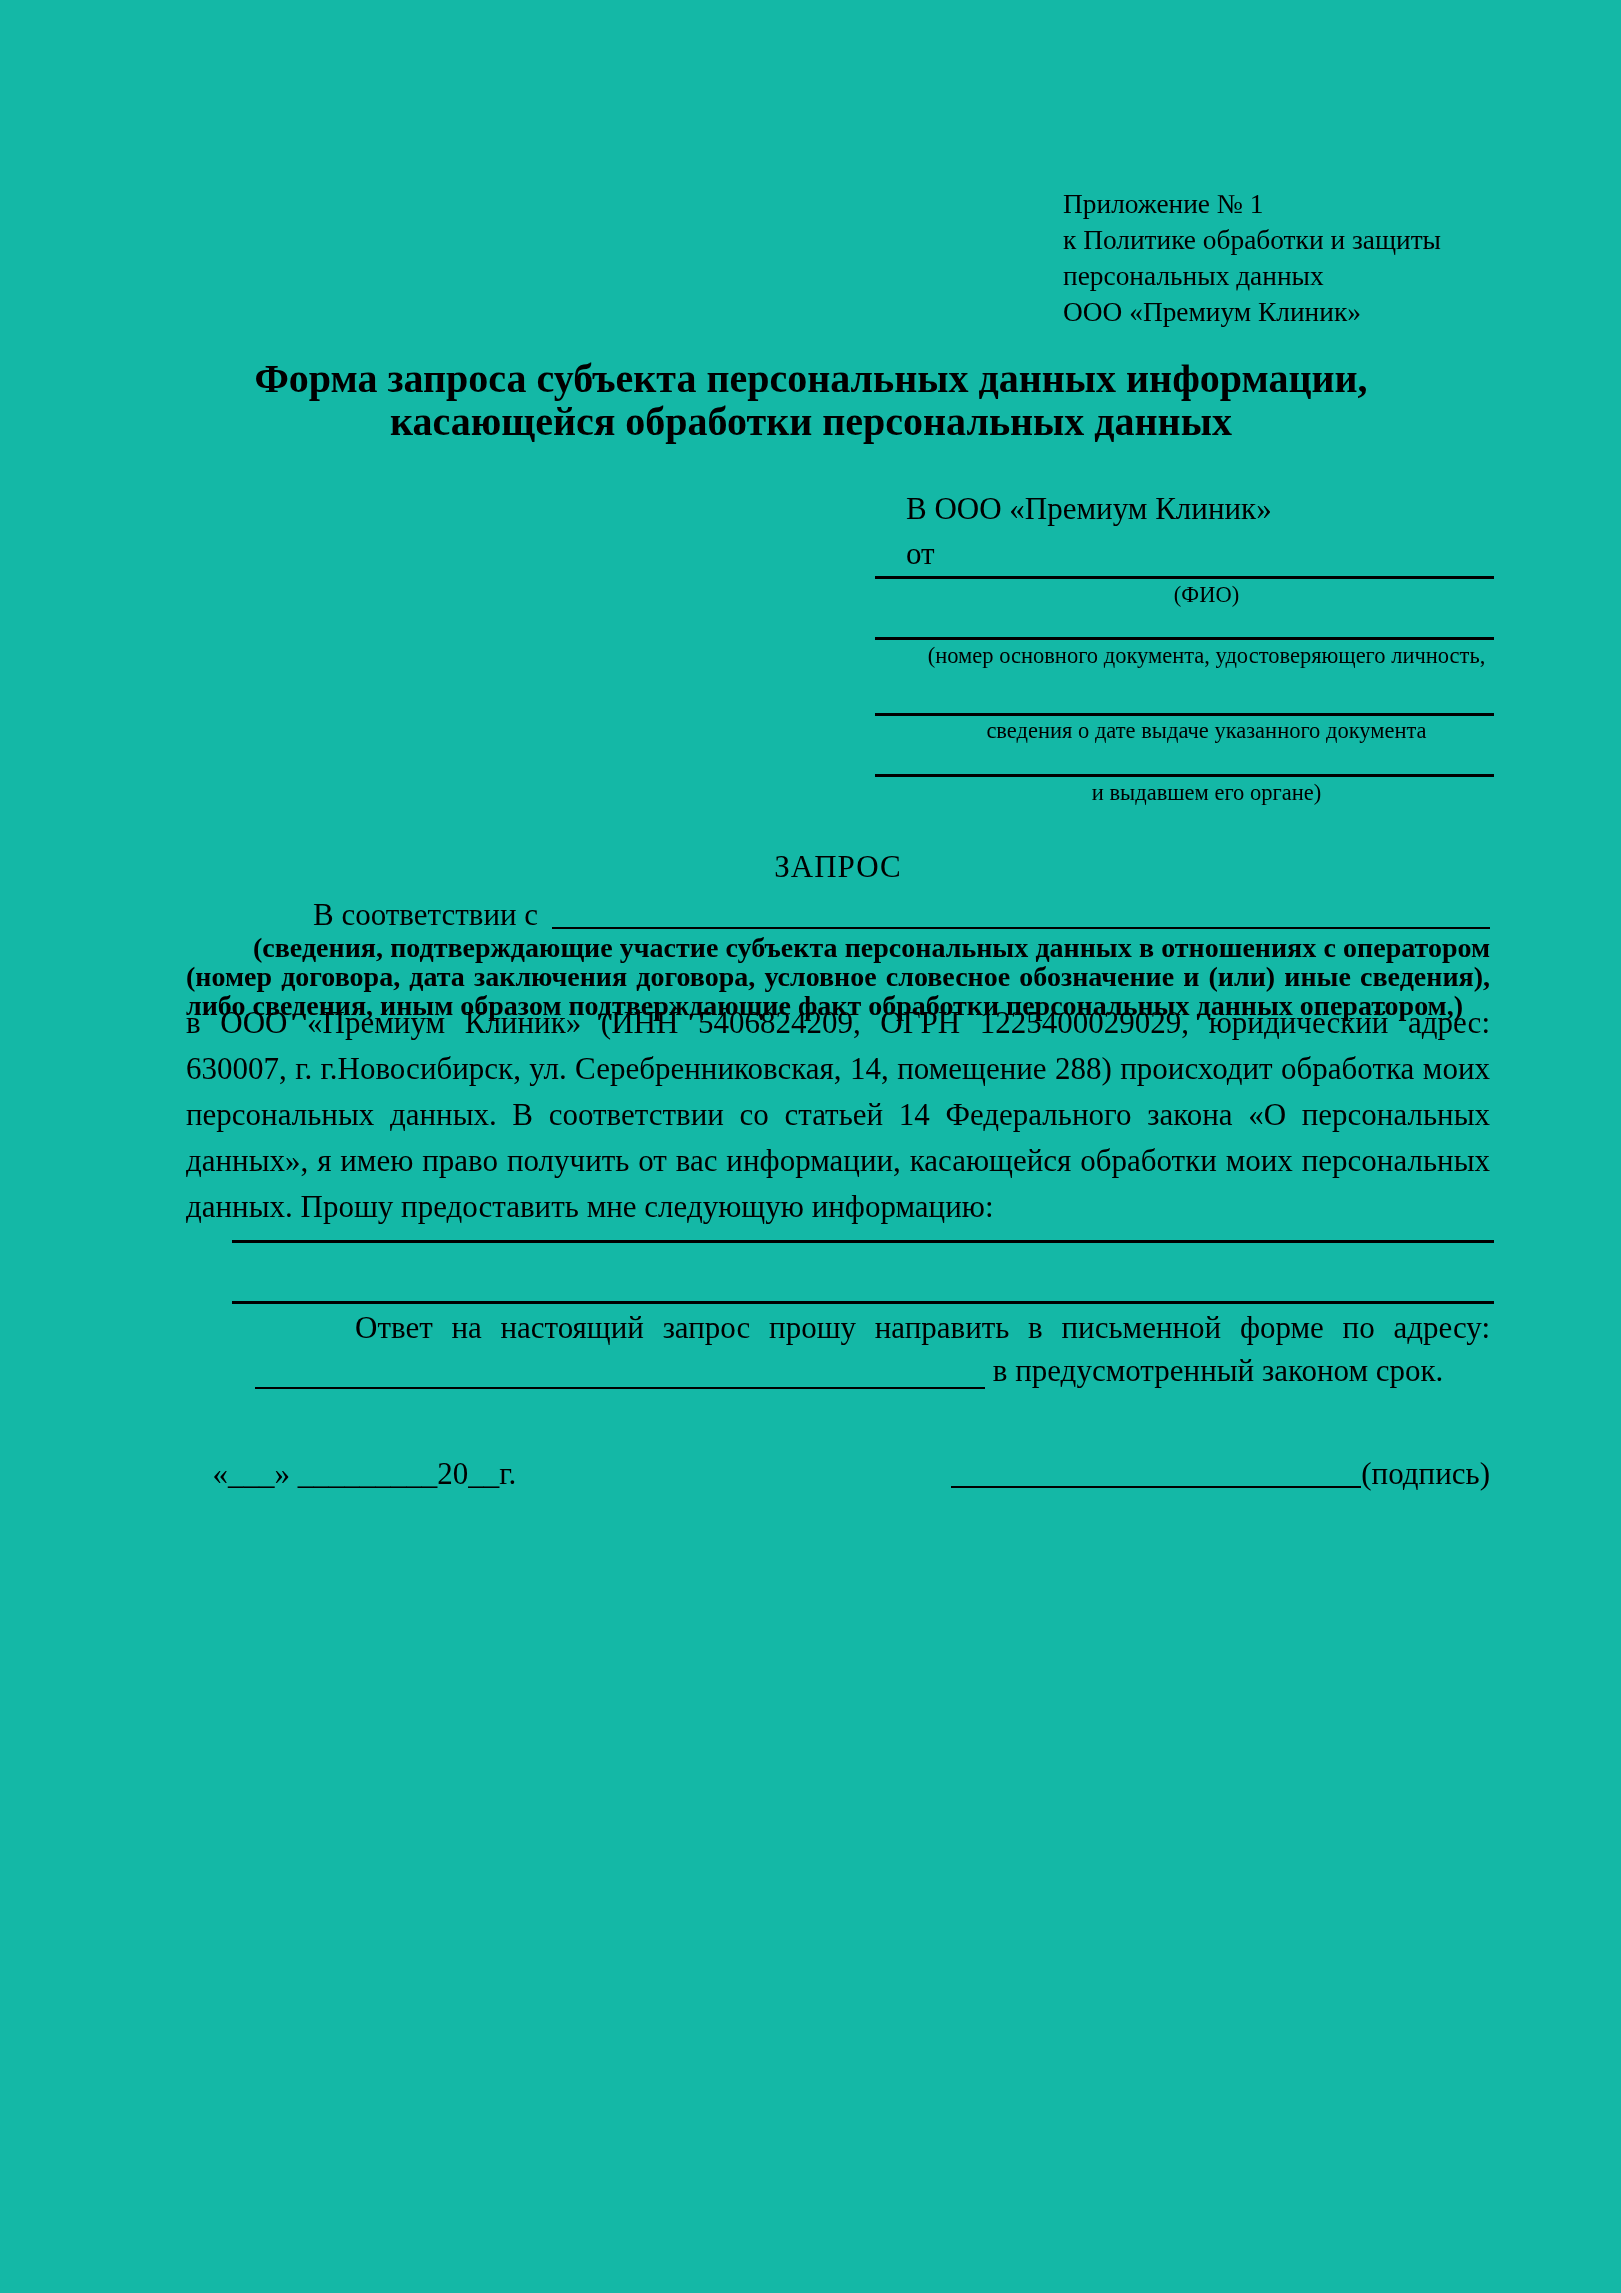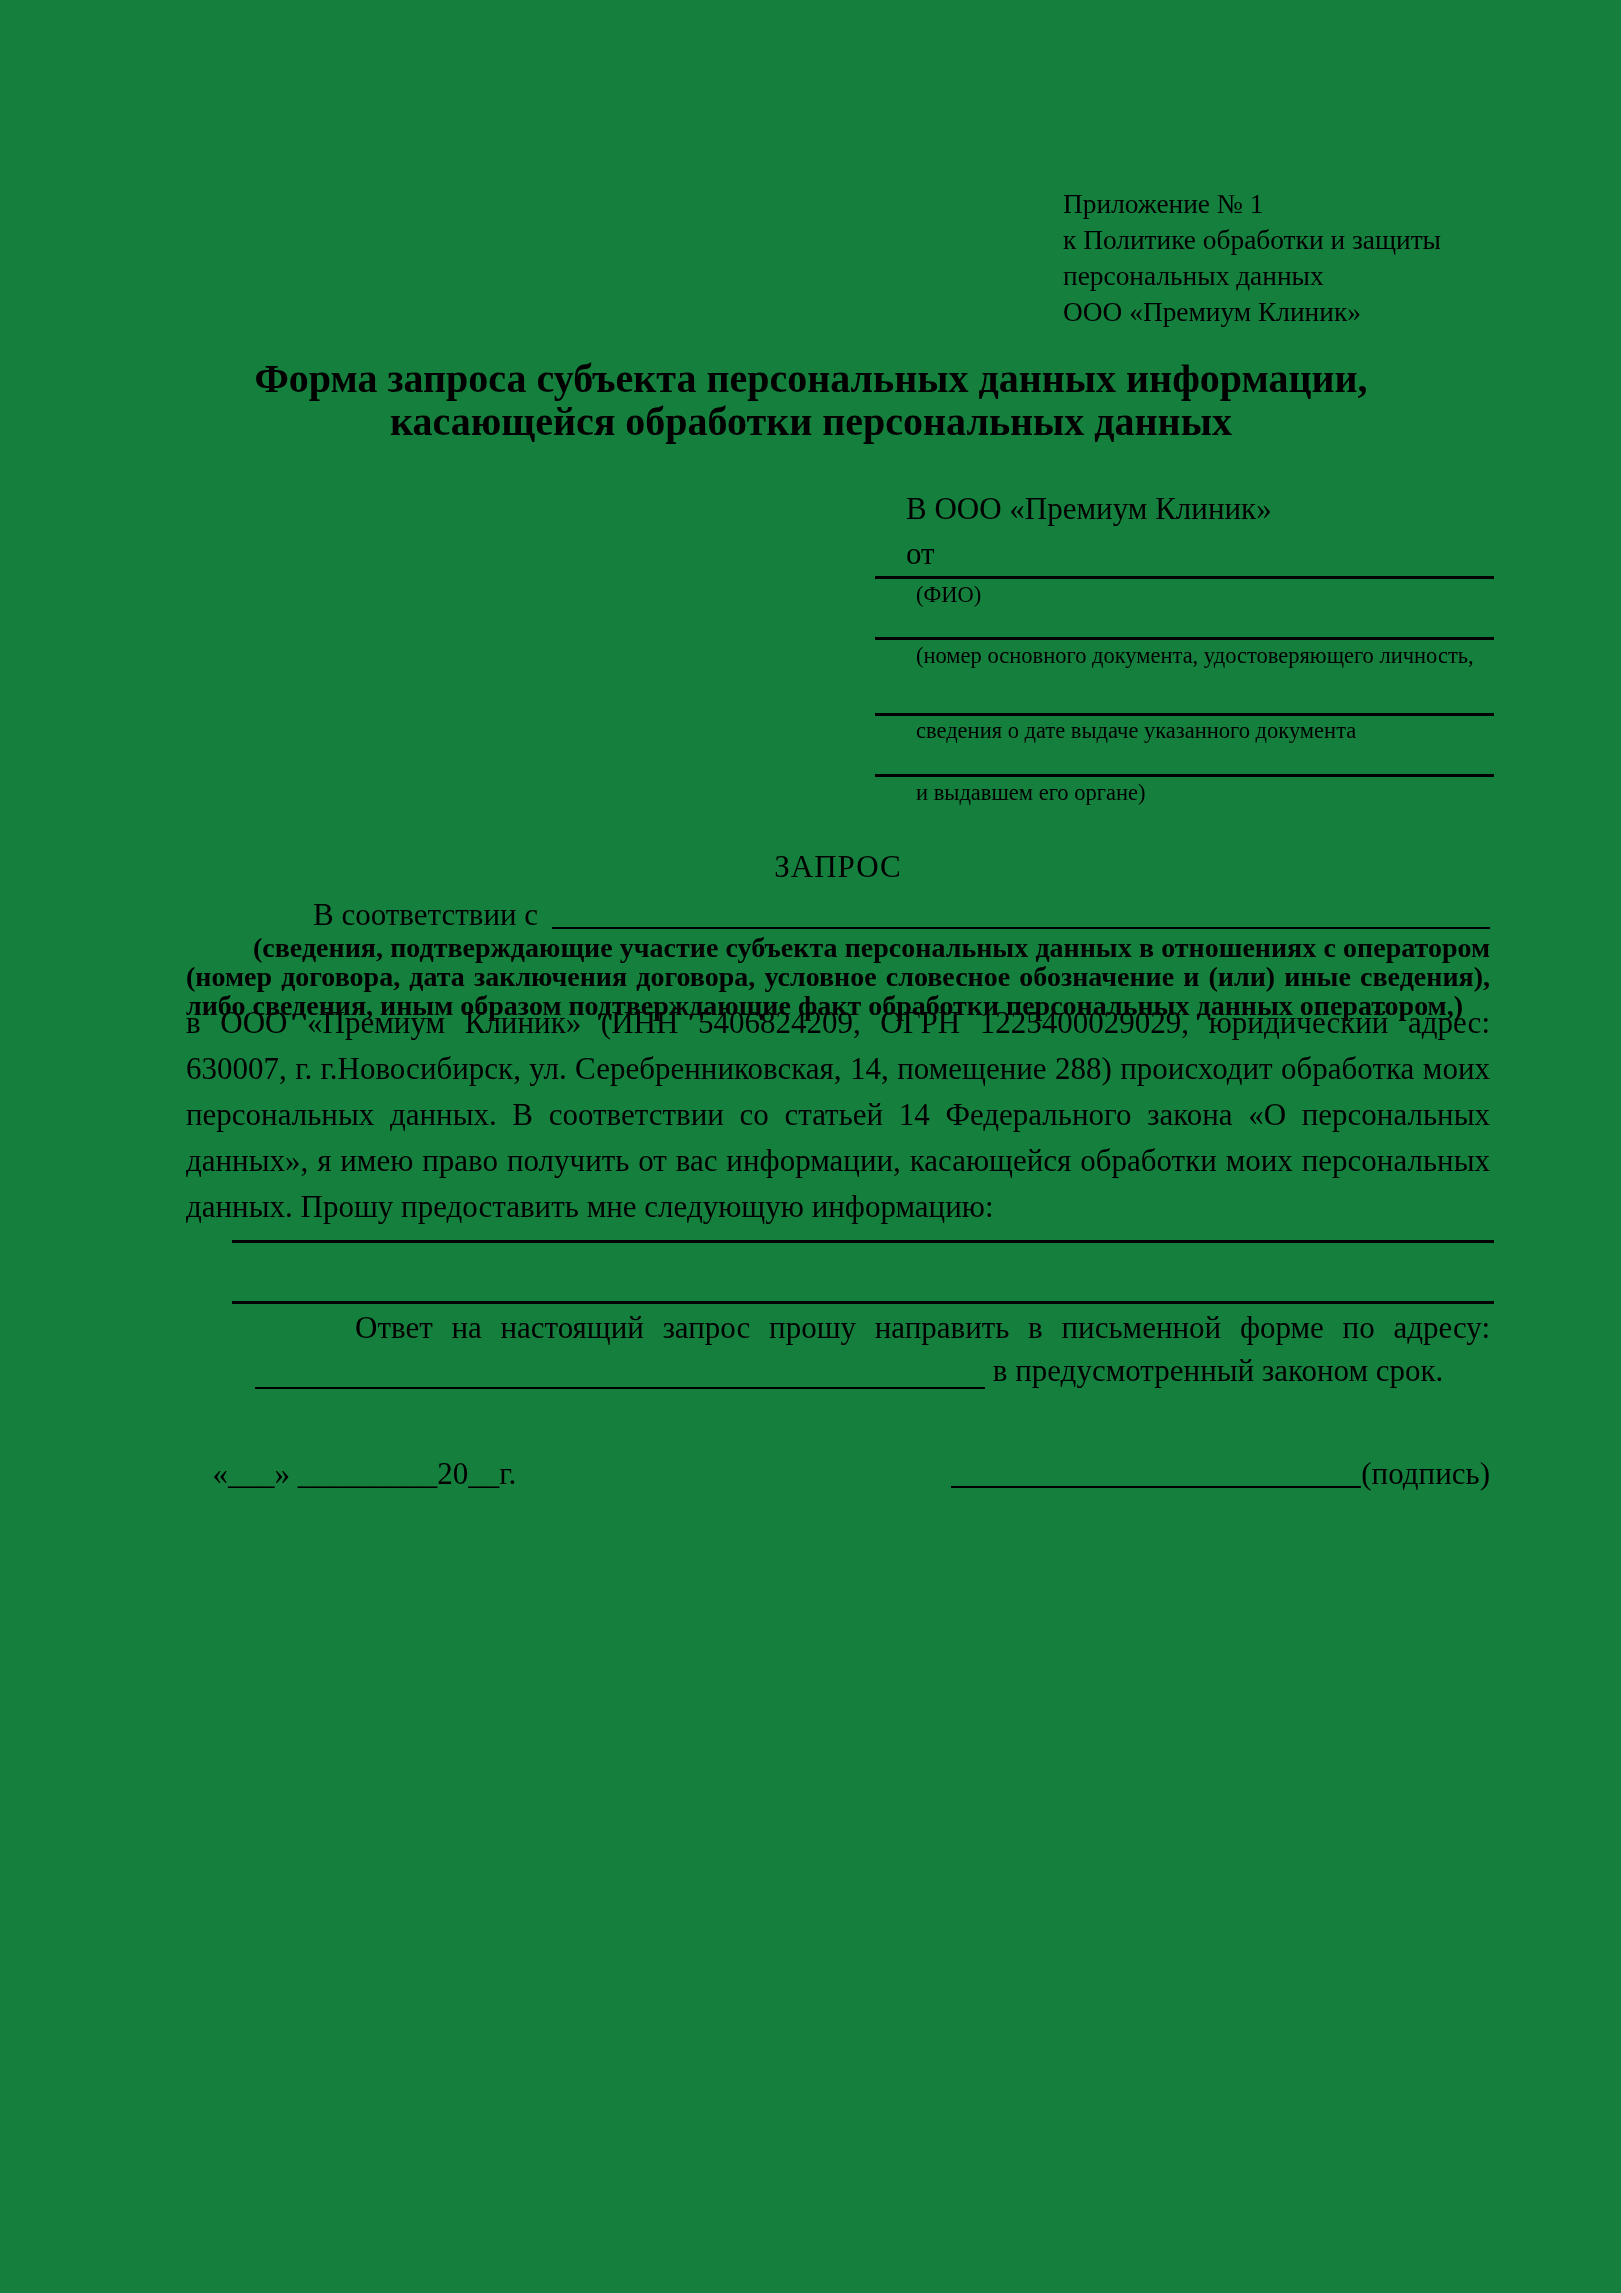--- a/index.html
+++ b/index.html
@@ -1,38 +1,38 @@
 <!DOCTYPE html>
 <html><head>
 <meta charset="utf-8">
 <style>
   html,body{margin:0;padding:0;background:#ffffff;}
   .page{
     position:relative;
     width:1621px;height:2294px;
-    background:#15803d;color:#000000;
+    background:#14b8a6;color:#000000;
     font-family:"Liberation Serif", serif;
     overflow:hidden;
   }
   .header-note{
     position:absolute;left:1063px;top:186px;width:470px;
     font-size:27.4px;line-height:36px;
   }
   .doc-title{
     position:absolute;left:159px;top:357px;width:1304px;
     text-align:center;font-weight:bold;font-size:40px;line-height:43px;
   }
   .addressee{
     position:absolute;left:861px;top:486px;
     font-size:31px;line-height:45px;margin-left:45px;
   }
   .hline{position:absolute;height:2.9px;background:#000000;}
   .fcap{
-    position:absolute;left:916px;width:619px;
-    text-align:left;font-size:22.5px;line-height:25.5px;
+    position:absolute;left:897px;width:619px;
+    text-align:center;font-size:22.5px;line-height:25.5px;
   }
   .zapros{
     position:absolute;left:186px;top:849px;width:1304px;
     text-align:center;font-size:31px;letter-spacing:1px;
   }
   .intro{
     position:absolute;left:186px;top:892px;width:1304px;
     display:flex;align-items:flex-end;font-size:31px;height:41px;
   }
   .intro .txt{white-space:nowrap;padding-left:127px;font-family:Liberation Serif, serif;}

